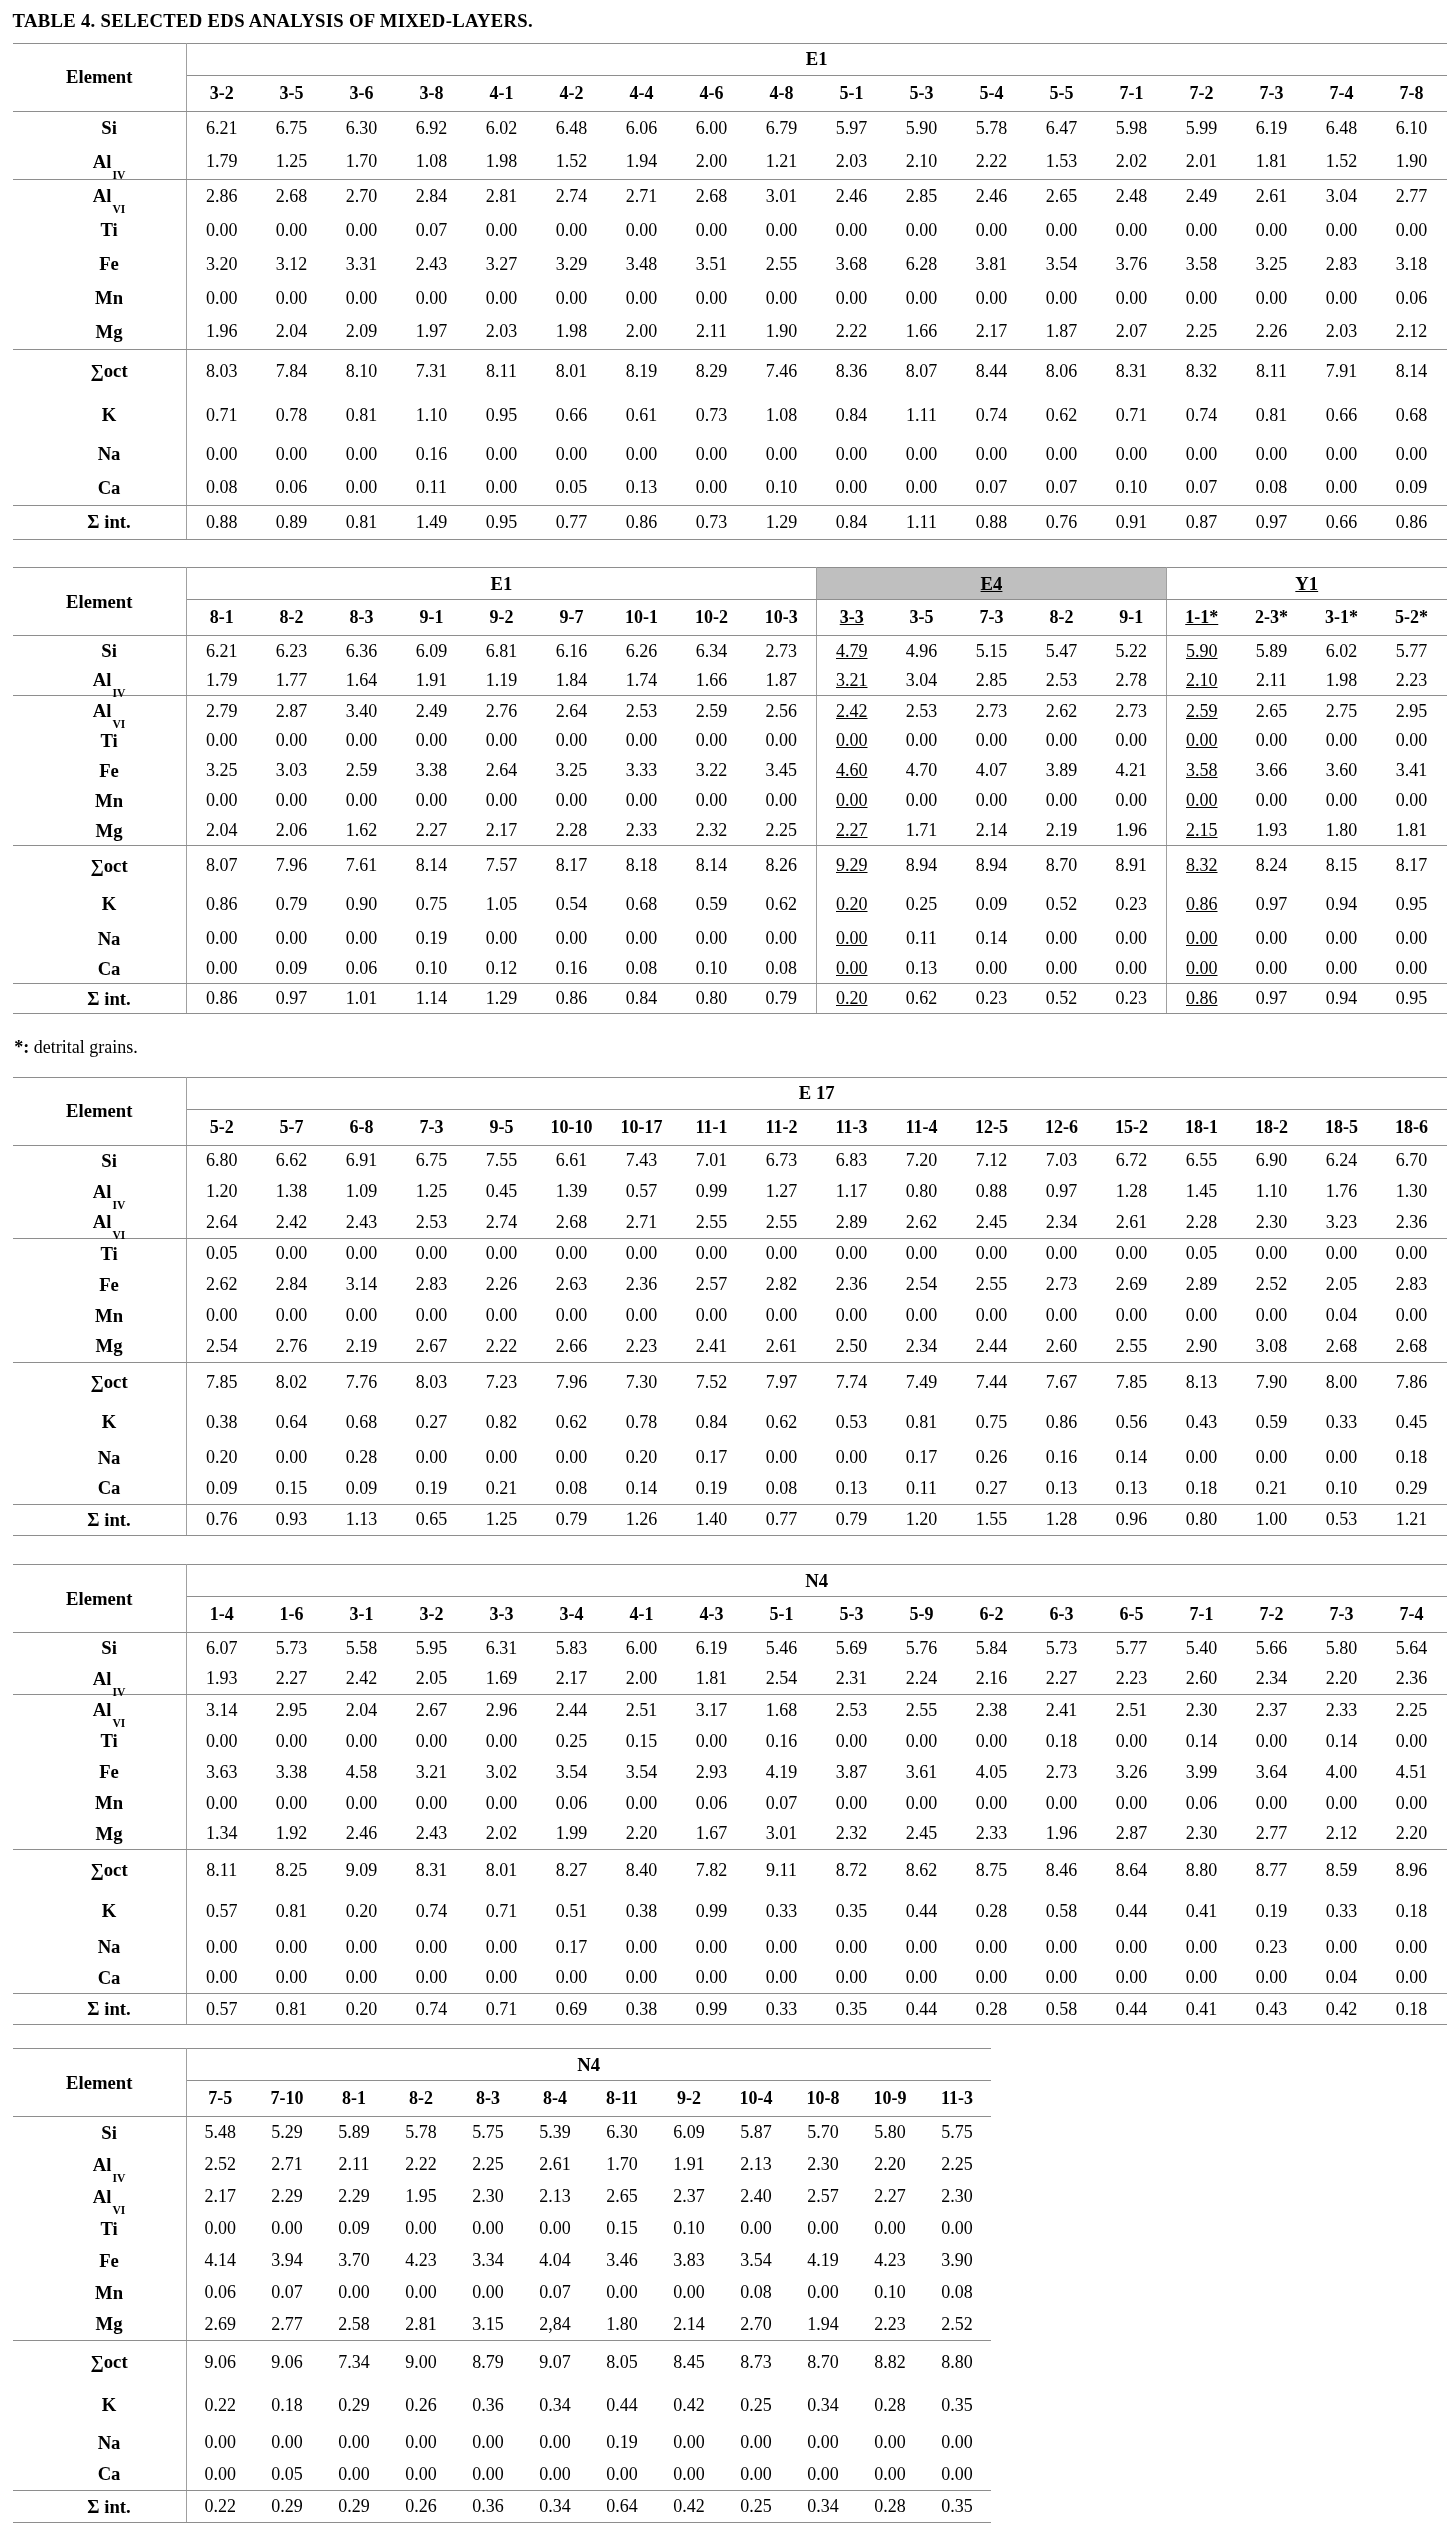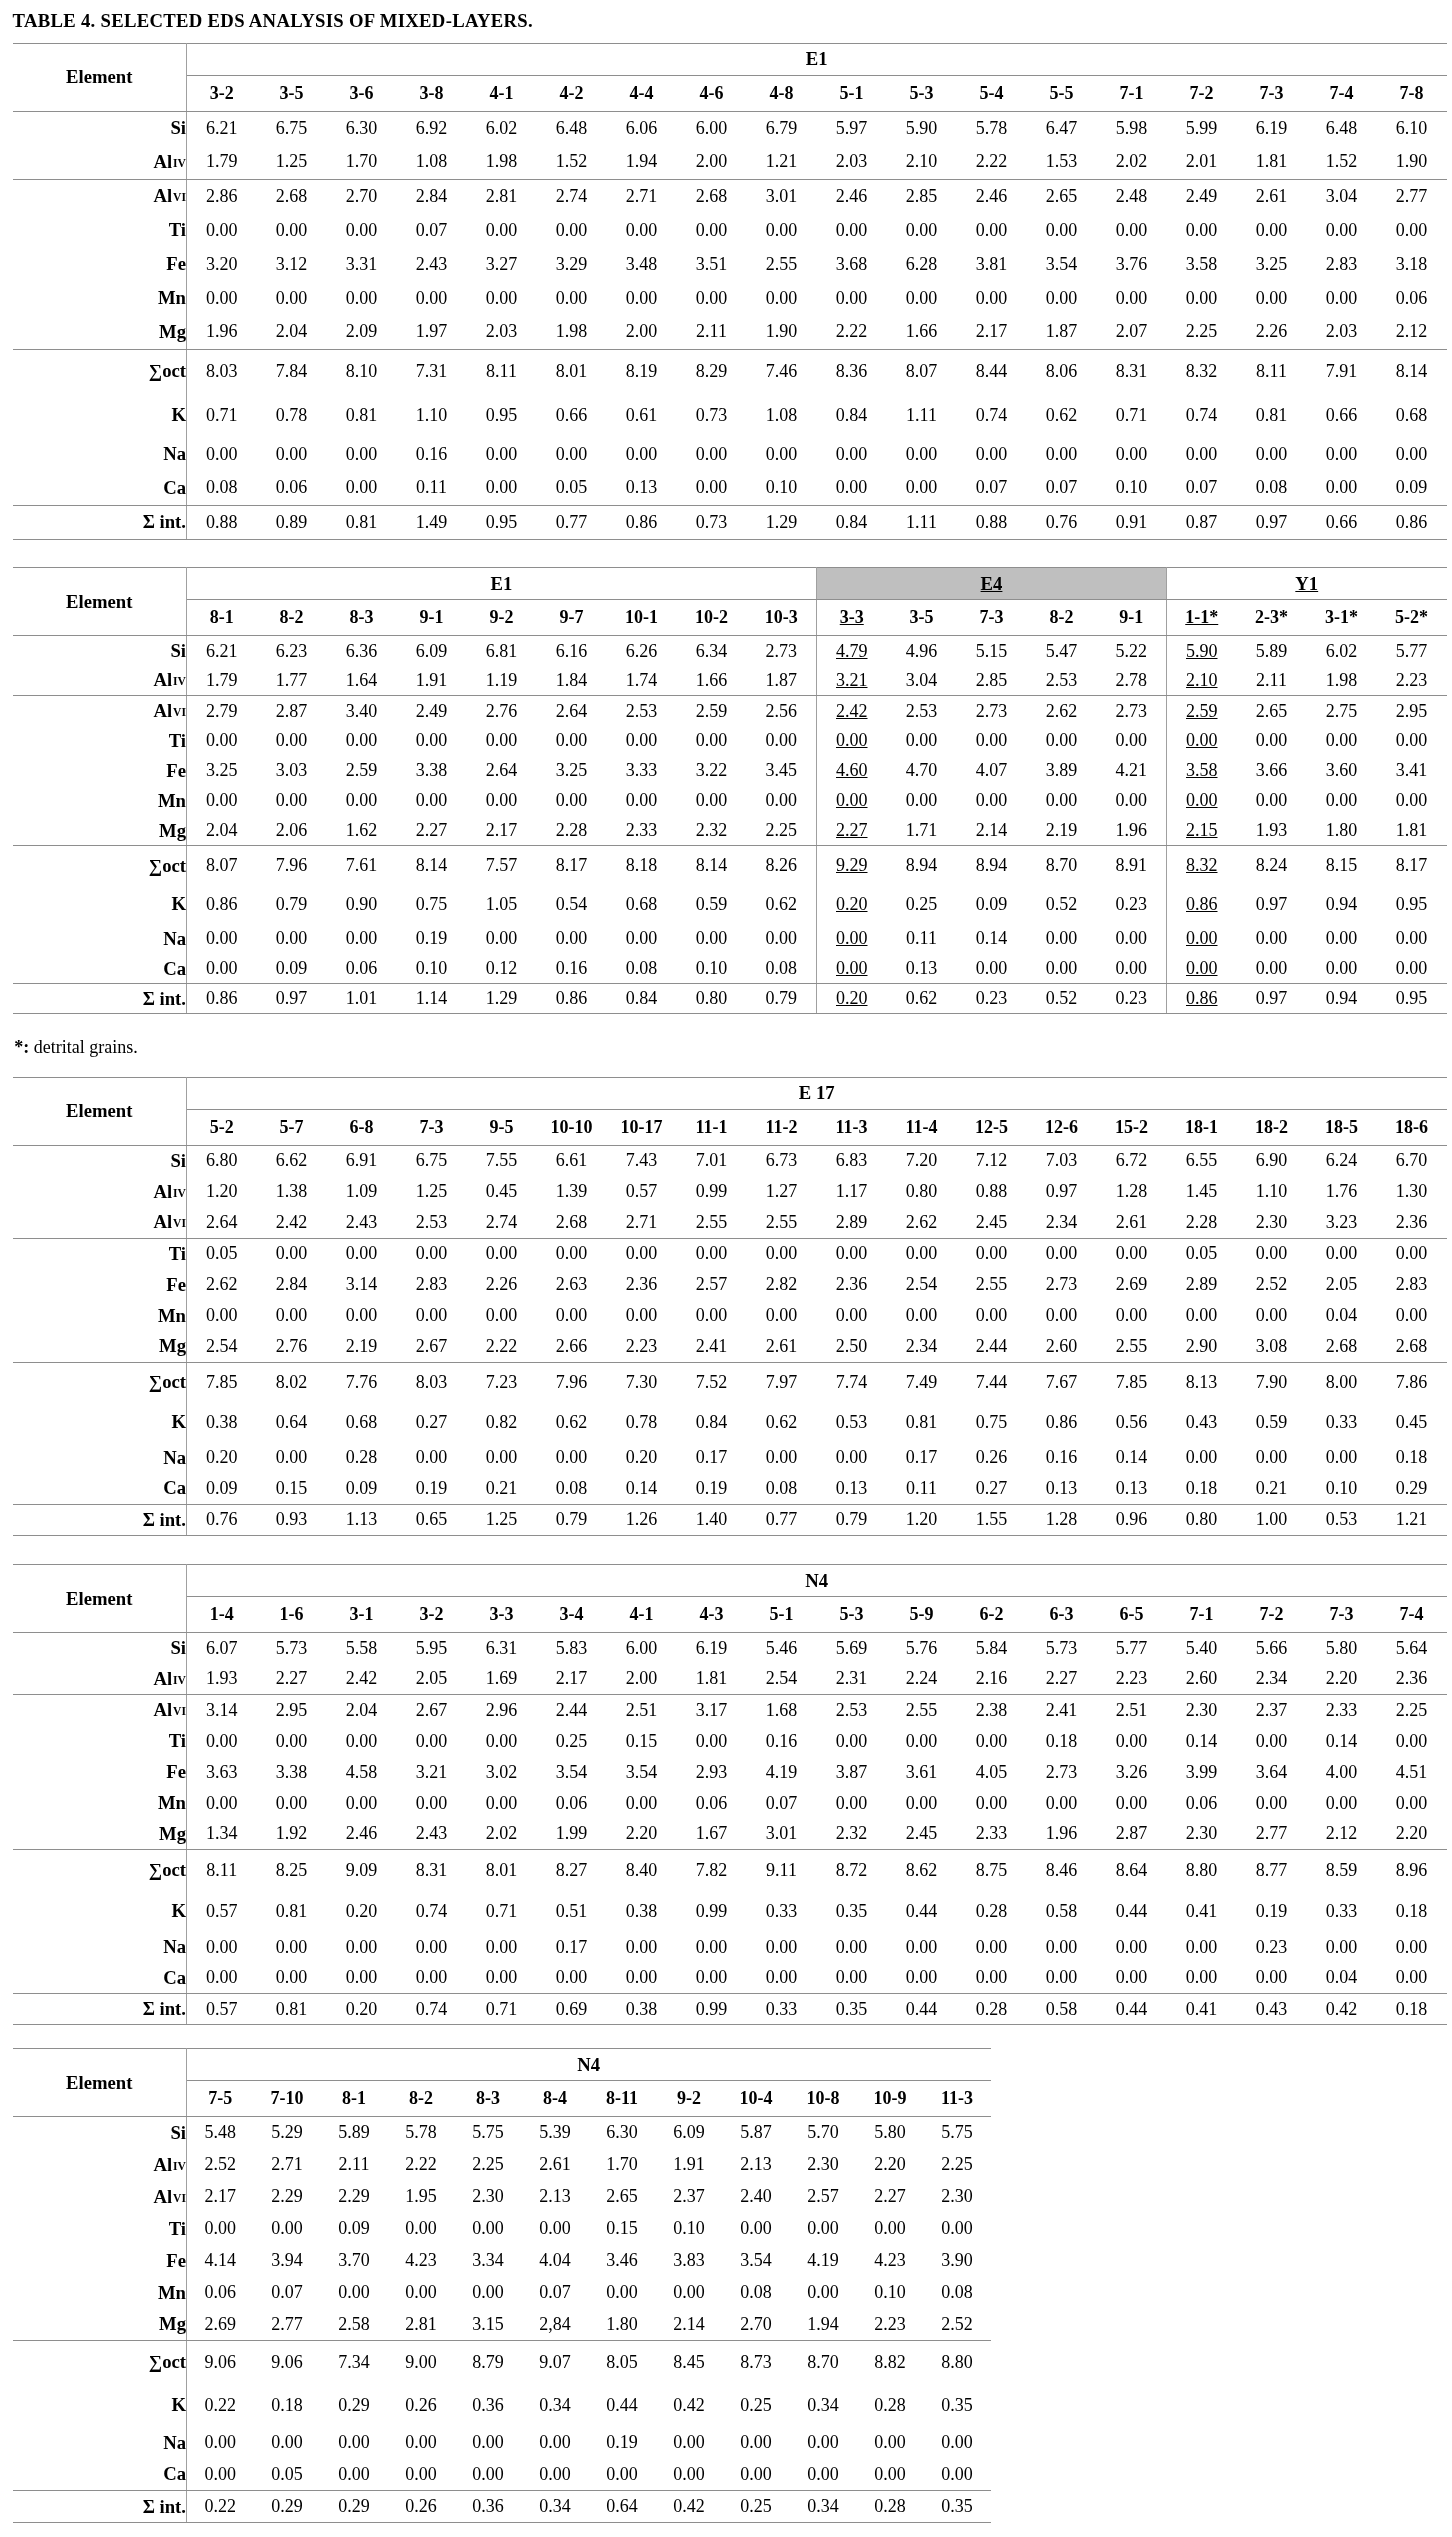--- a/index.html
+++ b/index.html
@@ -43,31 +43,31 @@
   }
   .tbl tr.colrow { height:36px; }
   .tbl tr.colrow th {
     font-weight:bold; font-size:18px; text-align:center;
     border-bottom:1.8px solid #8e8e8e;
     vertical-align:middle;
   }
 
   
   .tbl tbody th.rowlabel {
-    text-align:right; padding-left:19.6px;
+    text-align:center; padding-left:19.6px;
     font-weight:bold; font-size:18.7px;
     border-right:1.8px solid #a0a0a0;
     vertical-align:middle;
   }
   .tbl tbody td {
     font-size:18px; text-align:center; vertical-align:middle;
   }
   .tbl tr.divider > th, .tbl tr.divider > td { border-bottom:1.8px solid #8e8e8e; }
   .tbl th.gsep, .tbl td.gsep { border-left:1.8px solid #a0a0a0;text-decoration:underline; }
-  .tbl sup { font-size:11.6px; font-weight:bold; position:relative; top:6px; vertical-align:super; margin-left:0.9px; }
+  .tbl sup { font-size:11.6px; font-weight:bold; position:relative; top:18px; vertical-align:super; margin-left:0.9px; }
 
   
   .m1 { margin-top:10.7px; }
   .m2 { margin-top:27.6px; }
   .m3 { margin-top:18px; }
   .m4 { margin-top:28.5px; }
   .m5 { margin-top:23px; }
   .t1 tbody tr { height:34px; }  .t1 tbody tr.tall { height:44px; }
   .t2 tbody tr { height:30px; }  .t2 tbody tr.tall { height:39px; }
   .t3 tbody tr { height:31px; }  .t3 tbody tr.tall { height:40px; }

